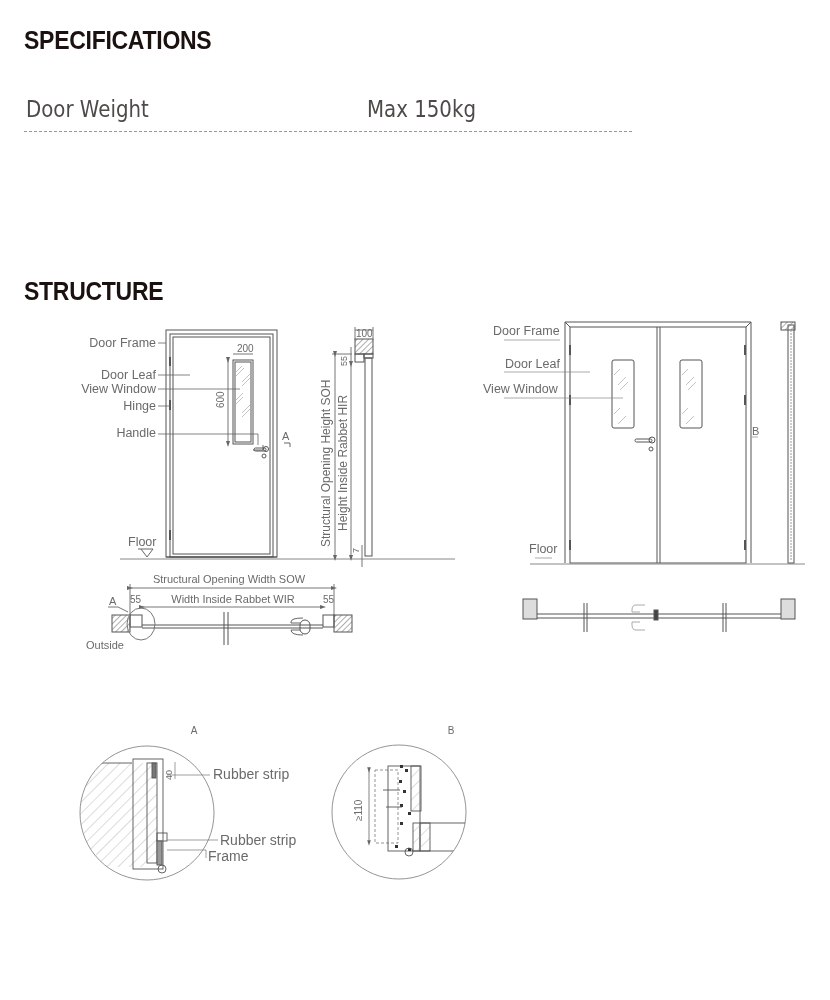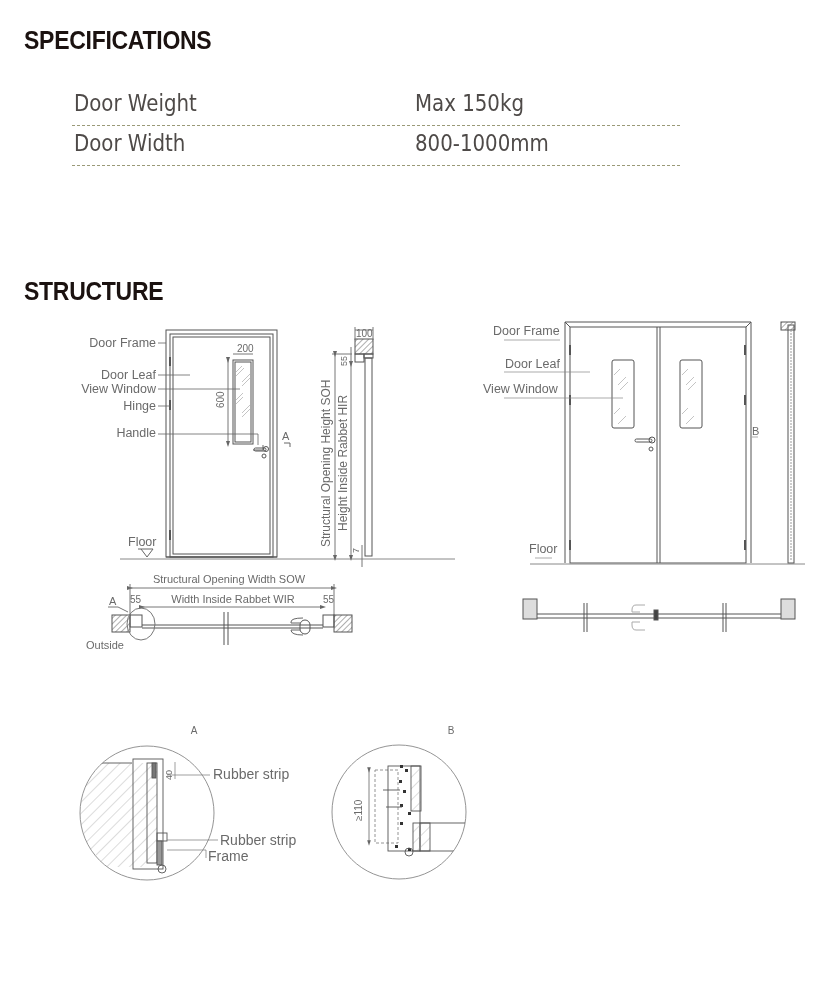--- a/index.html
+++ b/index.html
@@ -1,40 +1,36 @@
 <!DOCTYPE html>
 <html><head>
 <meta charset="utf-8">
 <style>
   html, body { margin:0; padding:0; background:#ffffff; }
   body { width:830px; height:1000px; position:relative; overflow:hidden; font-family:"Liberation Sans", sans-serif; }
   .section-title { position:absolute; left:24px; font-family:"Liberation Sans", sans-serif; font-weight:bold; font-size:25px; color:#1b1210; letter-spacing:-0.3px; transform:scaleX(0.92); transform-origin:left center; }
   #spec-title { top:26px; }
   #struct-title { top:277px; }
-  .spec-table { position:absolute; left:24px; top:86px; width:608px;margin-left:48px; }
+  .spec-table { position:absolute; left:24px; top:92px; width:608px; }
   .spec-row { position:relative; height:40px; border-bottom:1.5px dashed #9a9a78; box-sizing:border-box; }
   .spec-label, .spec-value { position:absolute; top:4px; font-family:"DejaVu Sans", sans-serif; font-size:23px; color:#4e4a48; transform:scaleX(0.86); transform-origin:left center; white-space:nowrap; }
   .spec-label { left:2px; }
   .spec-value { left:343px; }
   svg text { font-family:"Liberation Sans", sans-serif; fill:#6a6a6a; }
   .dwg { position:absolute; left:0; top:0; }
 </style>
 </head>
 <body>
 
 <div class="section-title" id="spec-title">SPECIFICATIONS</div>
 
 <div class="spec-table">
   <div class="spec-row">
     <span class="spec-label">Door Weight</span>
     <span class="spec-value">Max 150kg</span>
-  </div>
-  <div class="spec-row">
-    <span class="spec-label">Door Width</span>
-    <span class="spec-value">800-1000mm</span>
   </div>
 </div>
 
 <div class="section-title" id="struct-title">STRUCTURE</div>
 
 <svg class="dwg" width="830" height="1000" viewBox="0 0 830 1000">
   <defs>
     <pattern id="hatch" width="4" height="4" patternUnits="userSpaceOnUse" patternTransform="rotate(45)">
       <line x1="0" y1="0" x2="0" y2="4" stroke="#777" stroke-width="1.2"></line>
     </pattern>

